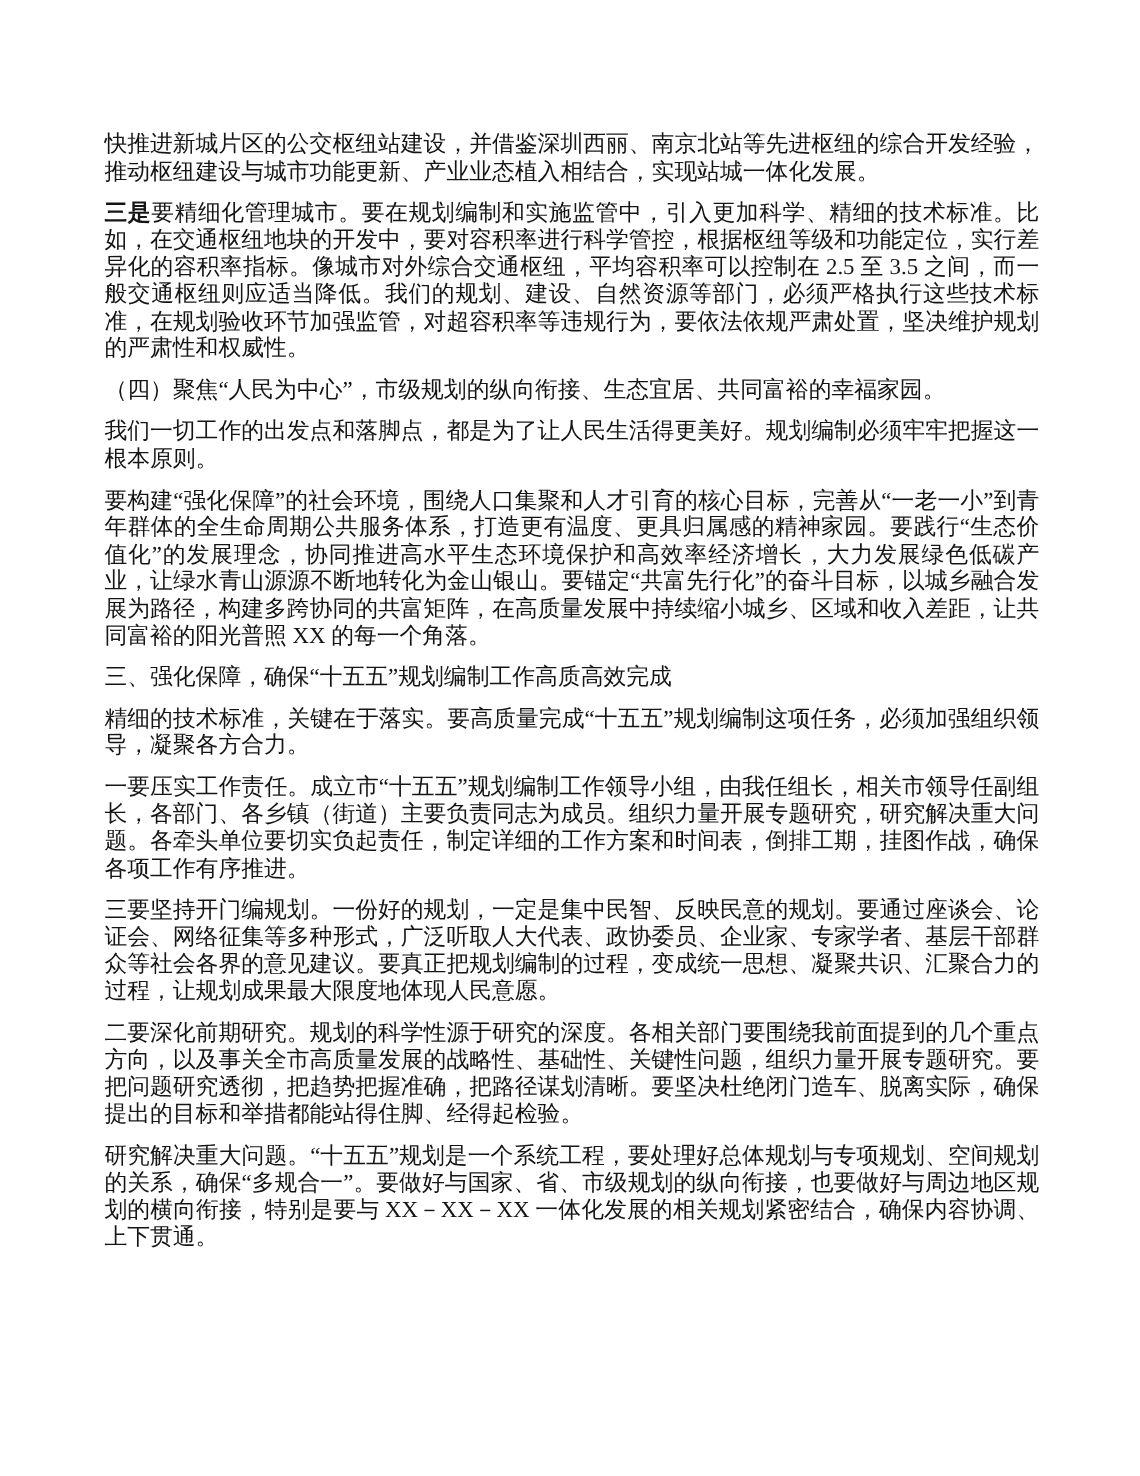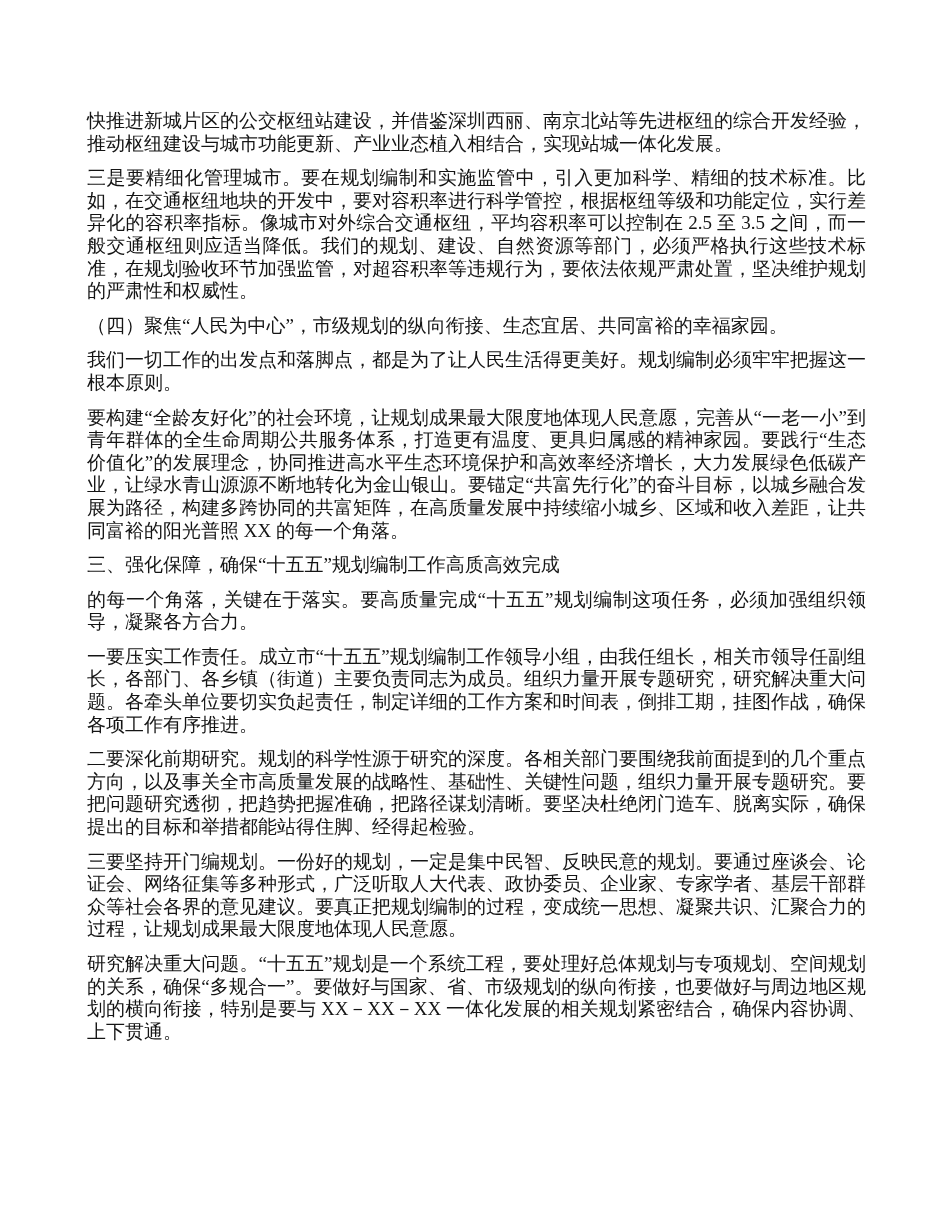--- a/index.html
+++ b/index.html
@@ -23,33 +23,33 @@
     width: 780px;
     font-size: 19px;
     line-height: 22.6px;
     text-align: justify;
   }
   .para {
     margin: 0 1px 12px 0;
     word-break: break-all;
   }
   .para b {
-    font-weight: normal;
+    font-weight: bold;
   }
 </style>
 </head>
 <body>
 
 <div class="page">
   <div class="doc" id="document-body">
       <p class="para">快推进新城片区的公交枢纽站建设，并借鉴深圳西丽、南京北站等先进枢纽的综合开发经验，推动枢纽建设与城市功能更新、产业业态植入相结合，实现站城一体化发展。</p>
       <p class="para"><b>三是</b>要精细化管理城市。要在规划编制和实施监管中，引入更加科学、精细的技术标准。比如，在交通枢纽地块的开发中，要对容积率进行科学管控，根据枢纽等级和功能定位，实行差异化的容积率指标。像城市对外综合交通枢纽，平均容积率可以控制在 2.5 至 3.5 之间，而一般交通枢纽则应适当降低。我们的规划、建设、自然资源等部门，必须严格执行这些技术标准，在规划验收环节加强监管，对超容积率等违规行为，要依法依规严肃处置，坚决维护规划的严肃性和权威性。</p>
       <p class="para">（四）聚焦“人民为中心”，市级规划的纵向衔接、生态宜居、共同富裕的幸福家园。</p>
       <p class="para">我们一切工作的出发点和落脚点，都是为了让人民生活得更美好。规划编制必须牢牢把握这一根本原则。</p>
-      <p class="para">要构建“全龄友好化”的社会环境，让规划成果最大限度地体现人民意愿，完善从“一老一小”到青年群体的全生命周期公共服务体系，打造更有温度、更具归属感的精神家园。要践行“生态价值化”的发展理念，协同推进高水平生态环境保护和高效率经济增长，大力发展绿色低碳产业，让绿水青山源源不断地转化为金山银山。要锚定“共富先行化”的奋斗目标，以城乡融合发展为路径，构建多跨协同的共富矩阵，在高质量发展中持续缩小城乡、区域和收入差距，让共同富裕的阳光普照 XX 的每一个角落。</p>
+      <p class="para">要构建“强化保障”的社会环境，围绕人口集聚和人才引育的核心目标，完善从“一老一小”到青年群体的全生命周期公共服务体系，打造更有温度、更具归属感的精神家园。要践行“生态价值化”的发展理念，协同推进高水平生态环境保护和高效率经济增长，大力发展绿色低碳产业，让绿水青山源源不断地转化为金山银山。要锚定“共富先行化”的奋斗目标，以城乡融合发展为路径，构建多跨协同的共富矩阵，在高质量发展中持续缩小城乡、区域和收入差距，让共同富裕的阳光普照 XX 的每一个角落。</p>
       <p class="para">三、强化保障，确保“十五五”规划编制工作高质高效完成</p>
-      <p class="para">的每一个角落，关键在于落实。要高质量完成“十五五”规划编制这项任务，必须加强组织领导，凝聚各方合力。</p>
+      <p class="para">精细的技术标准，关键在于落实。要高质量完成“十五五”规划编制这项任务，必须加强组织领导，凝聚各方合力。</p>
       <p class="para">一要压实工作责任。成立市“十五五”规划编制工作领导小组，由我任组长，相关市领导任副组长，各部门、各乡镇（街道）主要负责同志为成员。组织力量开展专题研究，研究解决重大问题。各牵头单位要切实负起责任，制定详细的工作方案和时间表，倒排工期，挂图作战，确保各项工作有序推进。</p>
+      <p class="para">三要坚持开门编规划。一份好的规划，一定是集中民智、反映民意的规划。要通过座谈会、论证会、网络征集等多种形式，广泛听取人大代表、政协委员、企业家、专家学者、基层干部群众等社会各界的意见建议。要真正把规划编制的过程，变成统一思想、凝聚共识、汇聚合力的过程，让规划成果最大限度地体现人民意愿。</p>
       <p class="para">二要深化前期研究。规划的科学性源于研究的深度。各相关部门要围绕我前面提到的几个重点方向，以及事关全市高质量发展的战略性、基础性、关键性问题，组织力量开展专题研究。要把问题研究透彻，把趋势把握准确，把路径谋划清晰。要坚决杜绝闭门造车、脱离实际，确保提出的目标和举措都能站得住脚、经得起检验。</p>
-      <p class="para">三要坚持开门编规划。一份好的规划，一定是集中民智、反映民意的规划。要通过座谈会、论证会、网络征集等多种形式，广泛听取人大代表、政协委员、企业家、专家学者、基层干部群众等社会各界的意见建议。要真正把规划编制的过程，变成统一思想、凝聚共识、汇聚合力的过程，让规划成果最大限度地体现人民意愿。</p>
       <p class="para">研究解决重大问题。“十五五”规划是一个系统工程，要处理好总体规划与专项规划、空间规划的关系，确保“多规合一”。要做好与国家、省、市级规划的纵向衔接，也要做好与周边地区规划的横向衔接，特别是要与 XX－XX－XX 一体化发展的相关规划紧密结合，确保内容协调、上下贯通。</p>
     </div>
 </div>
 
 </body></html>

